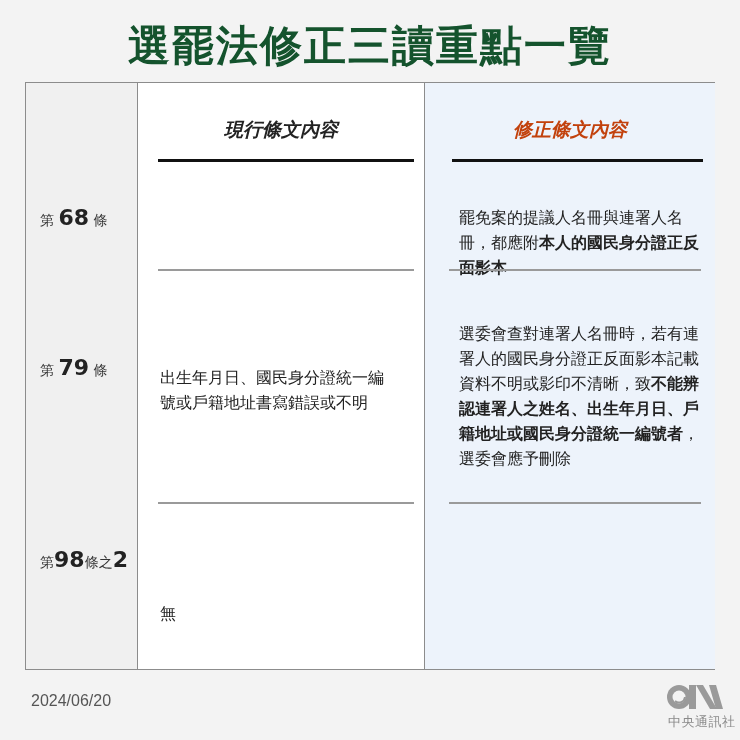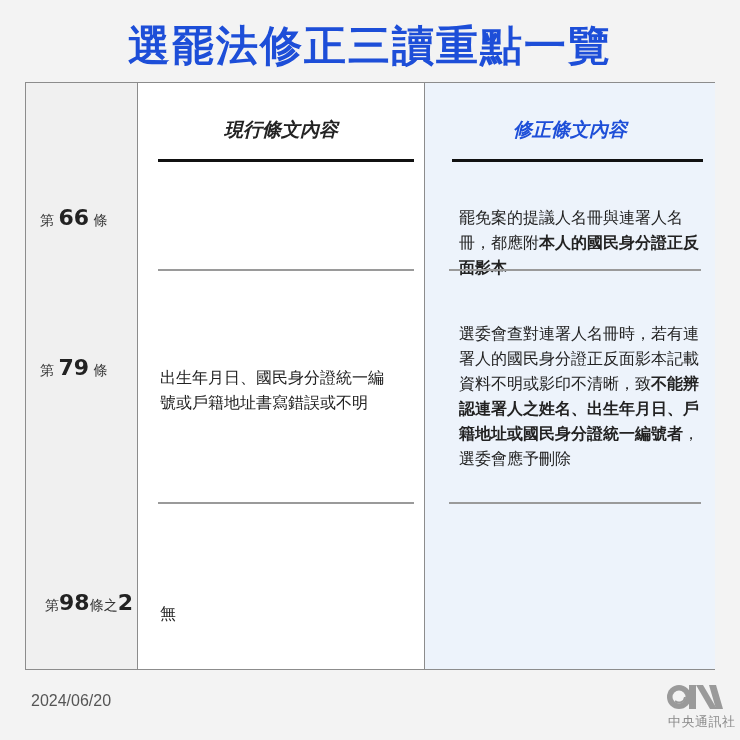--- a/index.html
+++ b/index.html
@@ -1,26 +1,26 @@
 <!DOCTYPE html>
 <html><head>
 <meta charset="utf-8">
 <style>
   html, body { margin:0; padding:0; }
   body { width:740px; height:740px; background:#f3f3f3; position:relative; overflow:hidden;
     font-family: "DejaVu Sans", "Liberation Sans", sans-serif; color:#222; }
-  .title { position:absolute; left:0; top:18px; width:740px; text-align:center; font-size:42px; font-weight:bold; color:#1d4ed8; letter-spacing:2px; }
+  .title { position:absolute; left:0; top:18px; width:740px; text-align:center; font-size:42px; font-weight:bold; color:#14532d; letter-spacing:2px; }
   .table { position:absolute; left:25px; top:82px; width:690px; height:588px; border:1px solid #8c8c8c; box-sizing:border-box; background:#fff; }
   .col { position:absolute; top:0; bottom:0; box-sizing:border-box; }
   .col1 { left:0; width:112px; background:#f0f0f0; border-right:1px solid #8c8c8c; }
   .col2 { left:112px; width:287px; background:#fff; border-right:1px solid #8c8c8c; }
   .col3 { left:399px; width:290px; background:#edf3fb; }
   .head { position:absolute; top:34px; width:100%; text-align:center; font-size:19px; font-weight:bold;font-style:italic; }
   .col2 .head { color:#222; }
-  .col3 .head { color:#1d4ed8; }
+  .col3 .head { color:#c2410c; }
   .rule { position:absolute; height:3px; background:#111; top:76px; }
   .col2 .rule { left:20px; right:10px; }
   .col3 .rule { left:27px; right:12px; }
   .divider { position:absolute; height:1.5px; background:#9a9a9a; }
   .col2 .divider { left:20px; right:10px; }
   .col3 .divider { left:24px; right:14px; }
   .cell { position:absolute; font-size:16px; line-height:25px;margin-top:22px; }
   .col2 .cell { left:22px; right:30px; }
   .col3 .cell { left:34px; right:14px; }
   .cell b { font-weight:bold; }
@@ -32,29 +32,29 @@
 </style>
 </head>
 <body>
 
 <div class="title">選罷法修正三讀重點一覽</div>
 
 <div class="table">
   <div class="col col1">
     <div class="art" style="top:122px;">
       <span>第</span>
-      <span class="num">66</span>
+      <span class="num">68</span>
       <span>條</span>
     </div>
     <div class="art" style="top:272px;">
       <span>第</span>
       <span class="num">79</span>
       <span>條</span>
     </div>
-    <div class="art" style="top:507px;padding-left:14px;text-align:center;">
+    <div class="art" style="top:464px;padding-left:14px;">
       <span>第</span><span class="num">98</span><span>條之</span><span class="num">2</span>
     </div>
   </div>
 
   <div class="col col2">
     <div class="head">現行條文內容</div>
     <div class="rule"></div>
     <div class="divider" style="top:186px;"></div>
     <div class="cell" style="top:260px;">出生年月日、國民身分證統一編號或戶籍地址書寫錯誤或不明</div>
     <div class="divider" style="top:419px;"></div>

